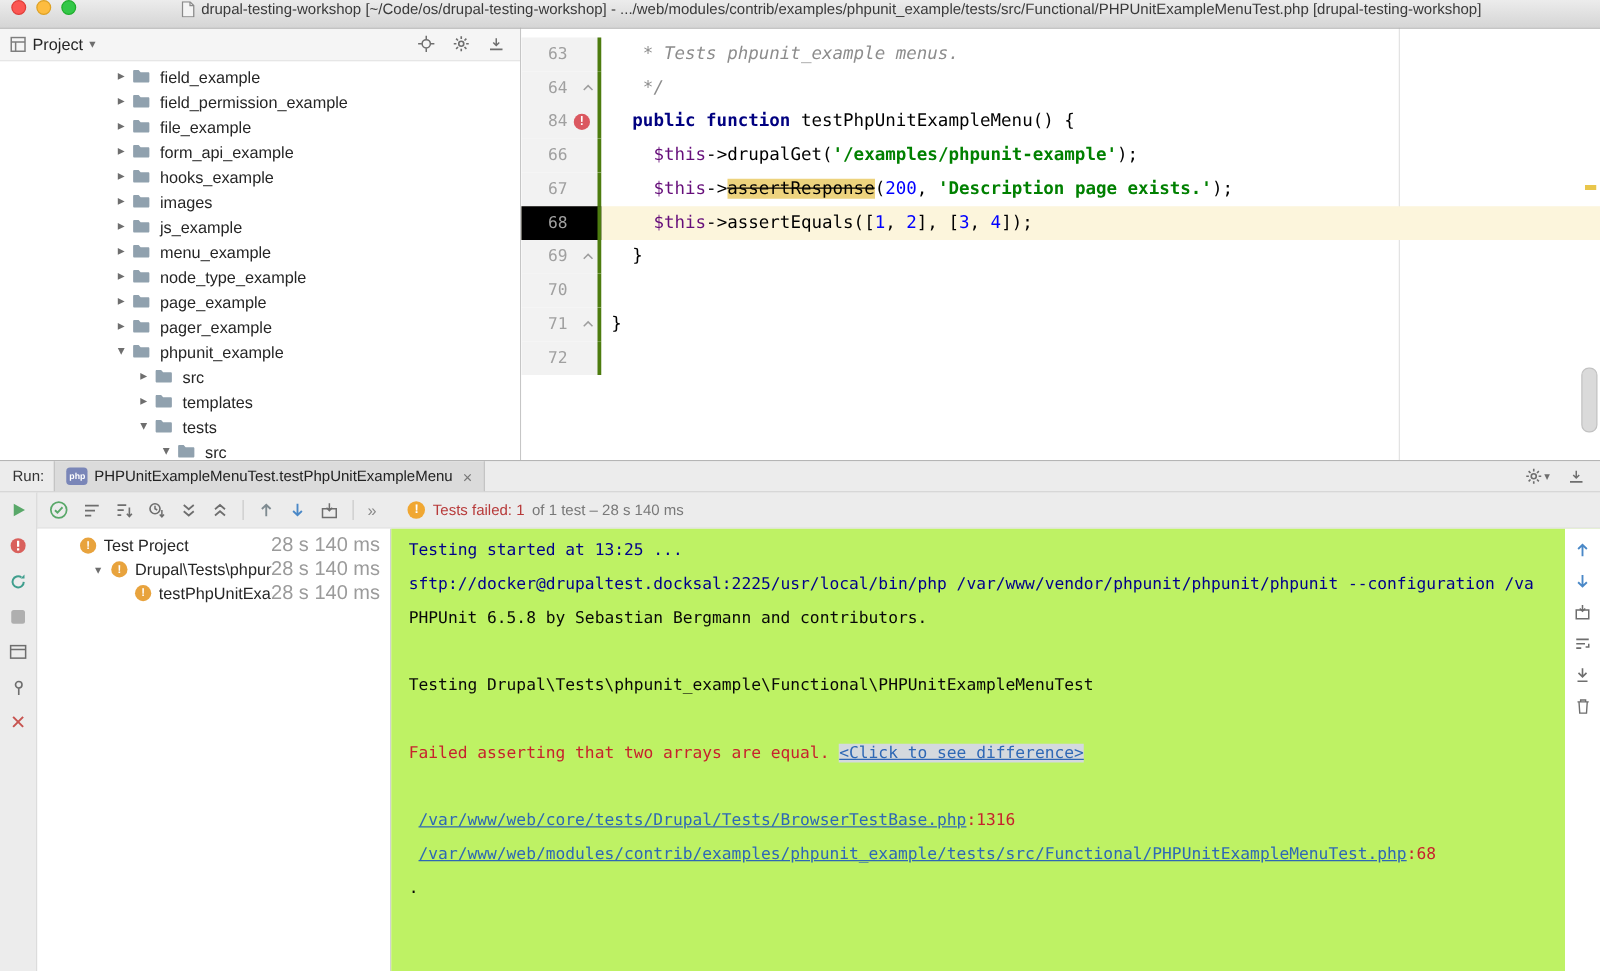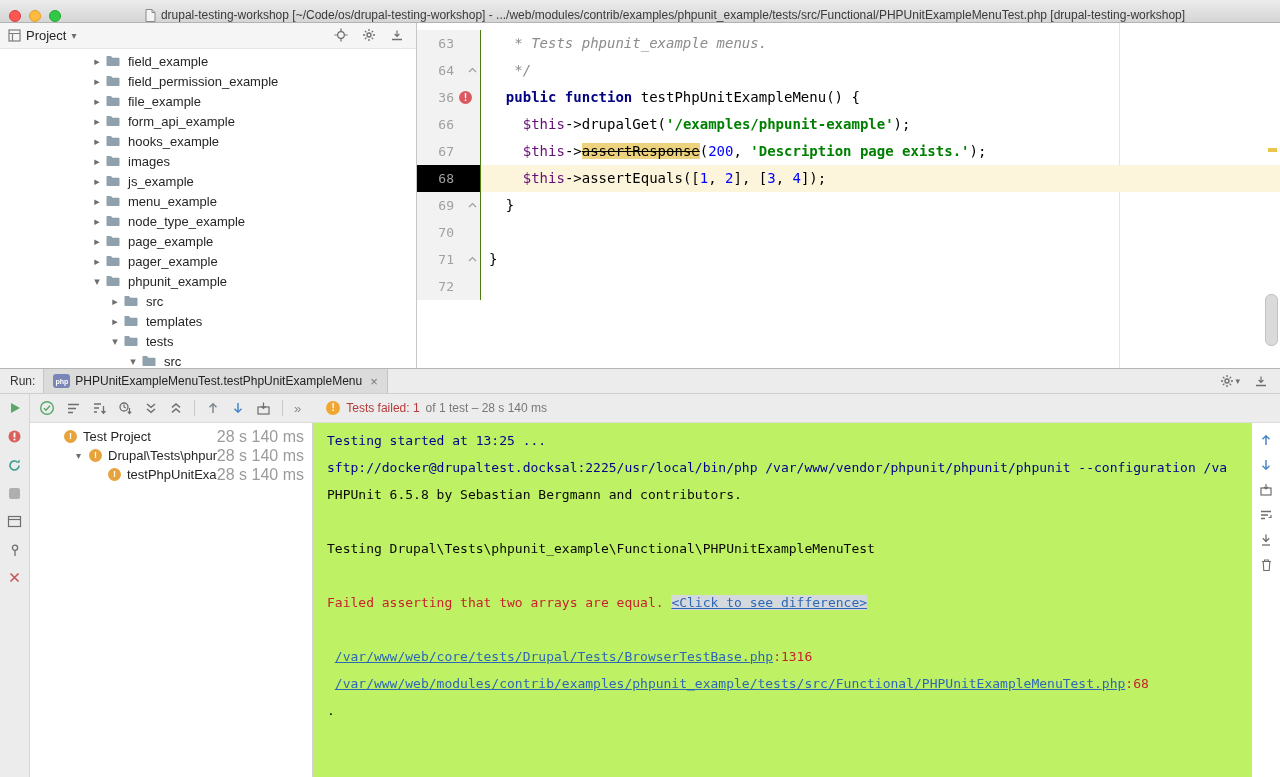--- a/index.html
+++ b/index.html
@@ -3,21 +3,21 @@
 <meta charset="utf-8">
 <style>
   html,body{margin:0;padding:0}
   body{position:relative;width:1280px;height:777px;overflow:hidden;background:#fff;
        font-family:"Liberation Sans",sans-serif;-webkit-font-smoothing:antialiased}
   svg{display:block}
 
   
   .titlebar{position:absolute;left:0;top:0;right:0;height:22px;
     background:linear-gradient(#ECECEC,#D5D5D5);border-bottom:1px solid #B3B3B3;
-    display:flex;align-items:flex-end;z-index:5}
+    display:flex;align-items:flex-start;z-index:5}
   .traffic{display:flex;gap:8px;margin-left:9px;position:relative;z-index:2}
   .light{width:12px;height:12px;border-radius:50%;box-sizing:border-box}
   .light.red{background:#FC5753;border:1px solid #DF3D38}
   .light.yellow{background:#FDBC40;border:1px solid #DEA123}
   .light.green{background:#33C748;border:1px solid #1DAD2B}
   .title-wrap{position:absolute;left:60px;right:10px;display:flex;align-items:center;
     justify-content:center;gap:5px;font-size:12px;color:#3A3A3A;white-space:nowrap;overflow:hidden}
 
   
   .workspace{position:absolute;top:22px;left:0;right:0;height:346px;display:flex}
@@ -32,21 +32,21 @@
   .tree{flex:1;overflow:hidden;padding-top:2px}
   .tree-row{height:20px;display:flex;align-items:center;font-size:13px;color:#262626}
   .chev{width:14px;flex:none;color:#6E6E6E;font-size:11px;text-align:center;line-height:20px}
   .folder{width:16px;flex:none;margin-left:1px}
   .tree-label{margin-left:7px;white-space:nowrap}
 
   .editor-pane{flex:1;position:relative;background:#FFF;overflow:hidden}
   .margin-guide{position:absolute;left:702px;top:0;bottom:0;width:1px;background:#E3E3E3}
   .ed-lines{position:absolute;top:8px;left:0;right:0}
   .ed-row{display:flex;height:27px;line-height:27px;font-family:"DejaVu Sans Mono",monospace;font-size:14px}
-  .gut{width:64px;flex:none;background:#F2F2F2;border-right:1px solid #4d7c0f;
+  .gut{width:64px;flex:none;background:#F2F2F2;border-right:3px solid #4d7c0f;
        box-sizing:border-box;display:flex}
   .gut-num{width:37px;text-align:right;color:#A0A0A0;font-size:13px}
   .gut-ico{flex:1;position:relative}
   .ed-row.hl{background:var(--c-caret_row_bg,#FCF5DC)}
   .ed-row.hl .gut{background:#000000}
   .code{padding-left:8px;white-space:pre;flex:1}
   .gicon-fail{position:absolute;left:5px;top:7px;width:13px;height:13px;border-radius:50%;
     background:#DB5860;color:#fff;font-size:10px;line-height:13px;text-align:center;font-weight:bold}
   .gicon-fold{position:absolute;right:3px;top:10px}
   .tk-cmt{color:var(--c-comment,#8C8C8C);font-style:italic}
@@ -328,21 +328,21 @@
                 <svg width="9" height="6" viewBox="0 0 9 6">
                   <path d="M1 5l3.5-3.5L8 5" fill="none" stroke="#9E9E9E" stroke-width="1.2"></path>
                 </svg>
               </span>
             </span>
           </div>
           <div class="code"><span class="tk-cmt">   */</span></div>
         </div>
         <div class="ed-row">
           <div class="gut">
-            <span class="gut-num">36</span>
+            <span class="gut-num">84</span>
             <span class="gut-ico">
               <span class="gicon-fail">!</span>
             </span>
           </div>
           <div class="code"><span class="tk-txt">  </span><span class="tk-kw">public function</span><span class="tk-txt"> testPhpUnitExampleMenu() {</span></div>
         </div>
         <div class="ed-row">
           <div class="gut">
             <span class="gut-num">66</span>
             <span class="gut-ico"></span>

